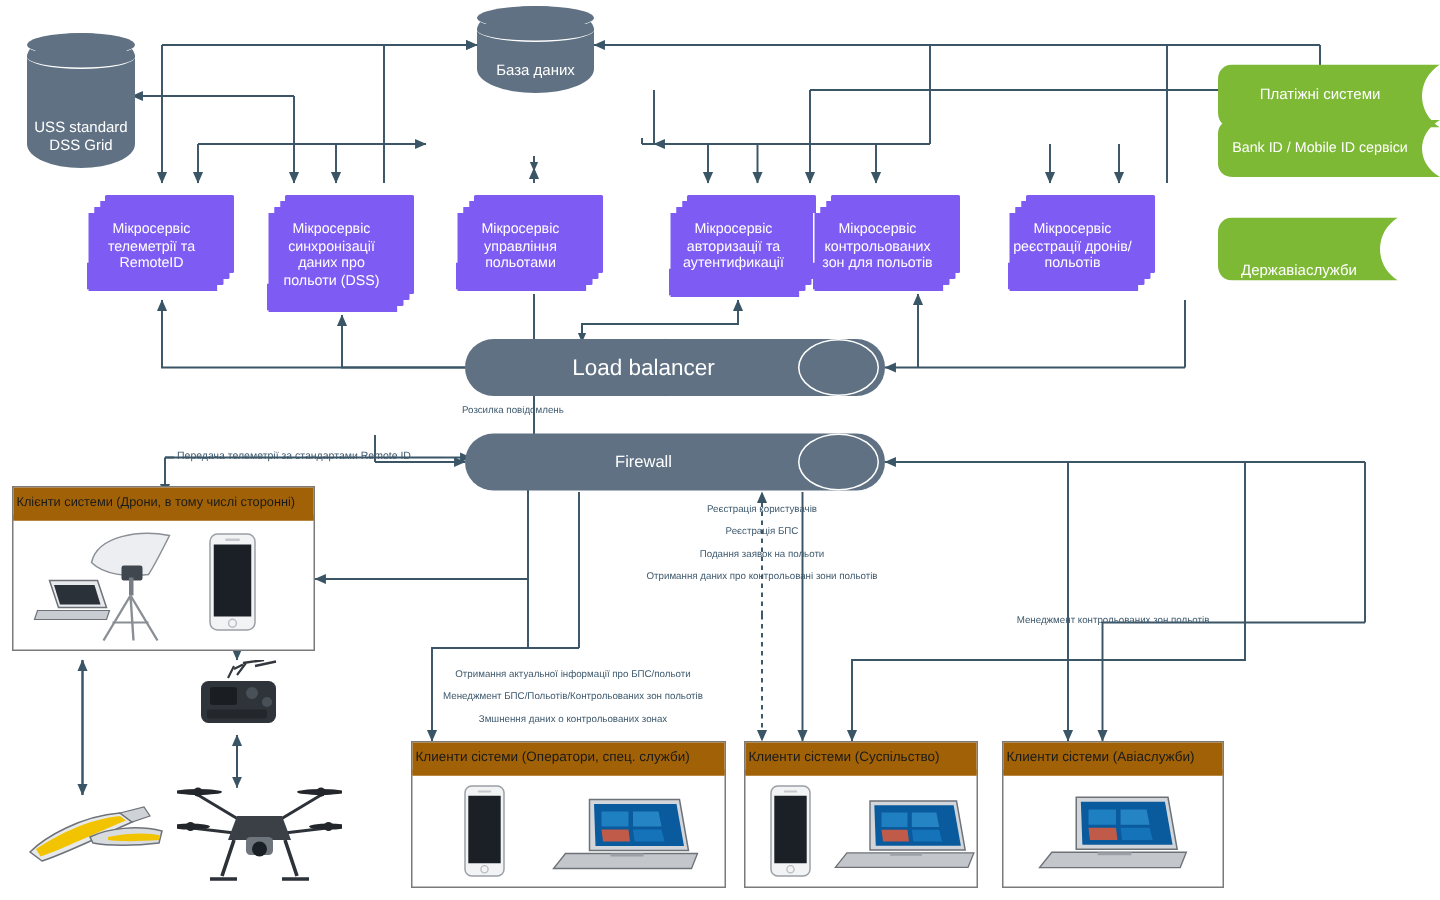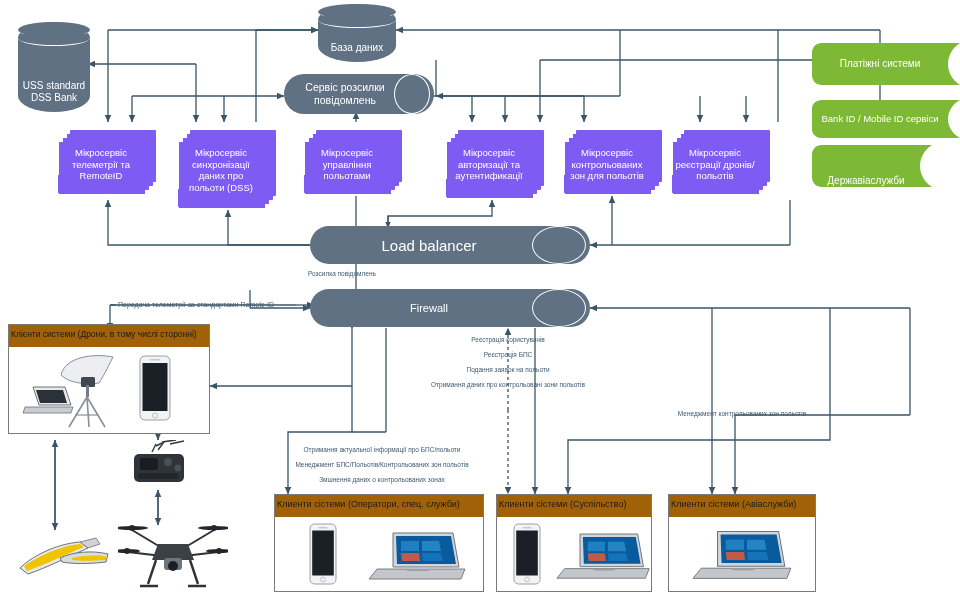--- a/index.html
+++ b/index.html
@@ -238,33 +238,29 @@
       <path d="M158,490 L158,525" marker-end="url(#ah)"></path>
       <path d="M158,525 L158,490" marker-end="url(#ah)"></path>
 
       <path d="M352,386 L210,386" marker-end="url(#ah)"></path>
     </g>
   </svg>
 
   <div class="node cyl" style="left:18px; top:22px; width:72px; height:90px;">
     <div class="lid"></div>
     <div class="lid2"></div>
-    <div class="cyl-label">USS standard DSS Bank</div>
+    <div class="cyl-label">USS standard DSS Grid</div>
   </div>
 
   <div class="node cyl" style="left:318px; top:4px; width:78px; height:58px;">
     <div class="lid"></div>
     <div class="lid2"></div>
     <div class="cyl-label">База даних</div>
   </div>
 
-  <div class="node hcyl" style="left:284px; top:74px; width:150px; height:40px;">
-    <div class="rcap"></div>
-    <div class="hcyl-label">Сервіс розсилки повідомлень</div>
-  </div>
 
   <div class="node hcyl" style="left:310px; top:226px; width:280px; height:38px;">
     <div class="rcap" style="width:54px;"></div>
     <div class="hcyl-label" style="padding:0 56px 0 14px; font-size:15px;">Load balancer</div>
   </div>
 
   <div class="node hcyl" style="left:310px; top:289px; width:280px; height:38px;">
     <div class="rcap" style="width:54px;"></div>
     <div class="hcyl-label" style="padding:0 56px 0 14px; font-size:11px;">Firewall</div>
   </div>
@@ -310,21 +306,21 @@
     <div class="sheet s2"></div>
     <div class="sheet s1"></div>
     <div class="front">
       <svg class="wave" viewBox="0 0 100 20" preserveAspectRatio="none">
         <path d="M0,0 L100,0 L100,8 C78,22 60,2 38,12 C20,20 10,14 0,18 Z" fill="#7e5cf3"></path>
       </svg>
     </div>
     <div class="mtext">Мікросервіс авторизації та аутентификації</div>
   </div>
 
-  <div class="node msvc" style="left:564px; top:130px; width:98px; height:66px;">
+  <div class="node msvc" style="left:542px; top:130px; width:98px; height:66px;">
     <div class="sheet s3"></div>
     <div class="sheet s2"></div>
     <div class="sheet s1"></div>
     <div class="front">
       <svg class="wave" viewBox="0 0 100 20" preserveAspectRatio="none">
         <path d="M0,0 L100,0 L100,8 C78,22 60,2 38,12 C20,20 10,14 0,18 Z" fill="#7e5cf3"></path>
       </svg>
     </div>
     <div class="mtext">Мікросервіс контрольованих зон для польотів</div>
   </div>
@@ -341,21 +337,21 @@
     <div class="mtext">Мікросервіс реєстрації дронів/польотів</div>
   </div>
 
   <div class="node ext" style="left:812px; top:43px; width:148px; height:42px;">
     <svg class="extbg" viewBox="0 0 148 42" preserveAspectRatio="none">
       <path d="M10,0 L148,0 C132,10 132,32 148,42 L10,42 C4,42 0,38 0,32 L0,10 C0,4 4,0 10,0 Z" fill="#7db935"></path>
     </svg>
     <div class="exttext">Платіжні системи</div>
   </div>
 
-  <div class="node ext" style="left:812px; top:100px; width:148px; height:38px;border-radius:13px;">
+  <div class="node ext" style="left:812px; top:80px; width:148px; height:38px;border-radius:13px;">
     <svg class="extbg" viewBox="0 0 148 42" preserveAspectRatio="none">
       <path d="M10,0 L148,0 C132,10 132,32 148,42 L10,42 C4,42 0,38 0,32 L0,10 C0,4 4,0 10,0 Z" fill="#7db935"></path>
     </svg>
     <div class="exttext" style="padding:0 18px 0 6px; font-size:9.5px;">Bank ID / Mobile ID сервіси</div>
   </div>
 
   <div class="node ext" style="left:812px; top:145px; width:120px; height:42px;align-items:flex-end;">
     <svg class="extbg" viewBox="0 0 120 42" preserveAspectRatio="none">
       <path d="M10,0 L120,0 C104,10 104,32 120,42 L10,42 C4,42 0,38 0,32 L0,10 C0,4 4,0 10,0 Z" fill="#7db935"></path>
     </svg>

